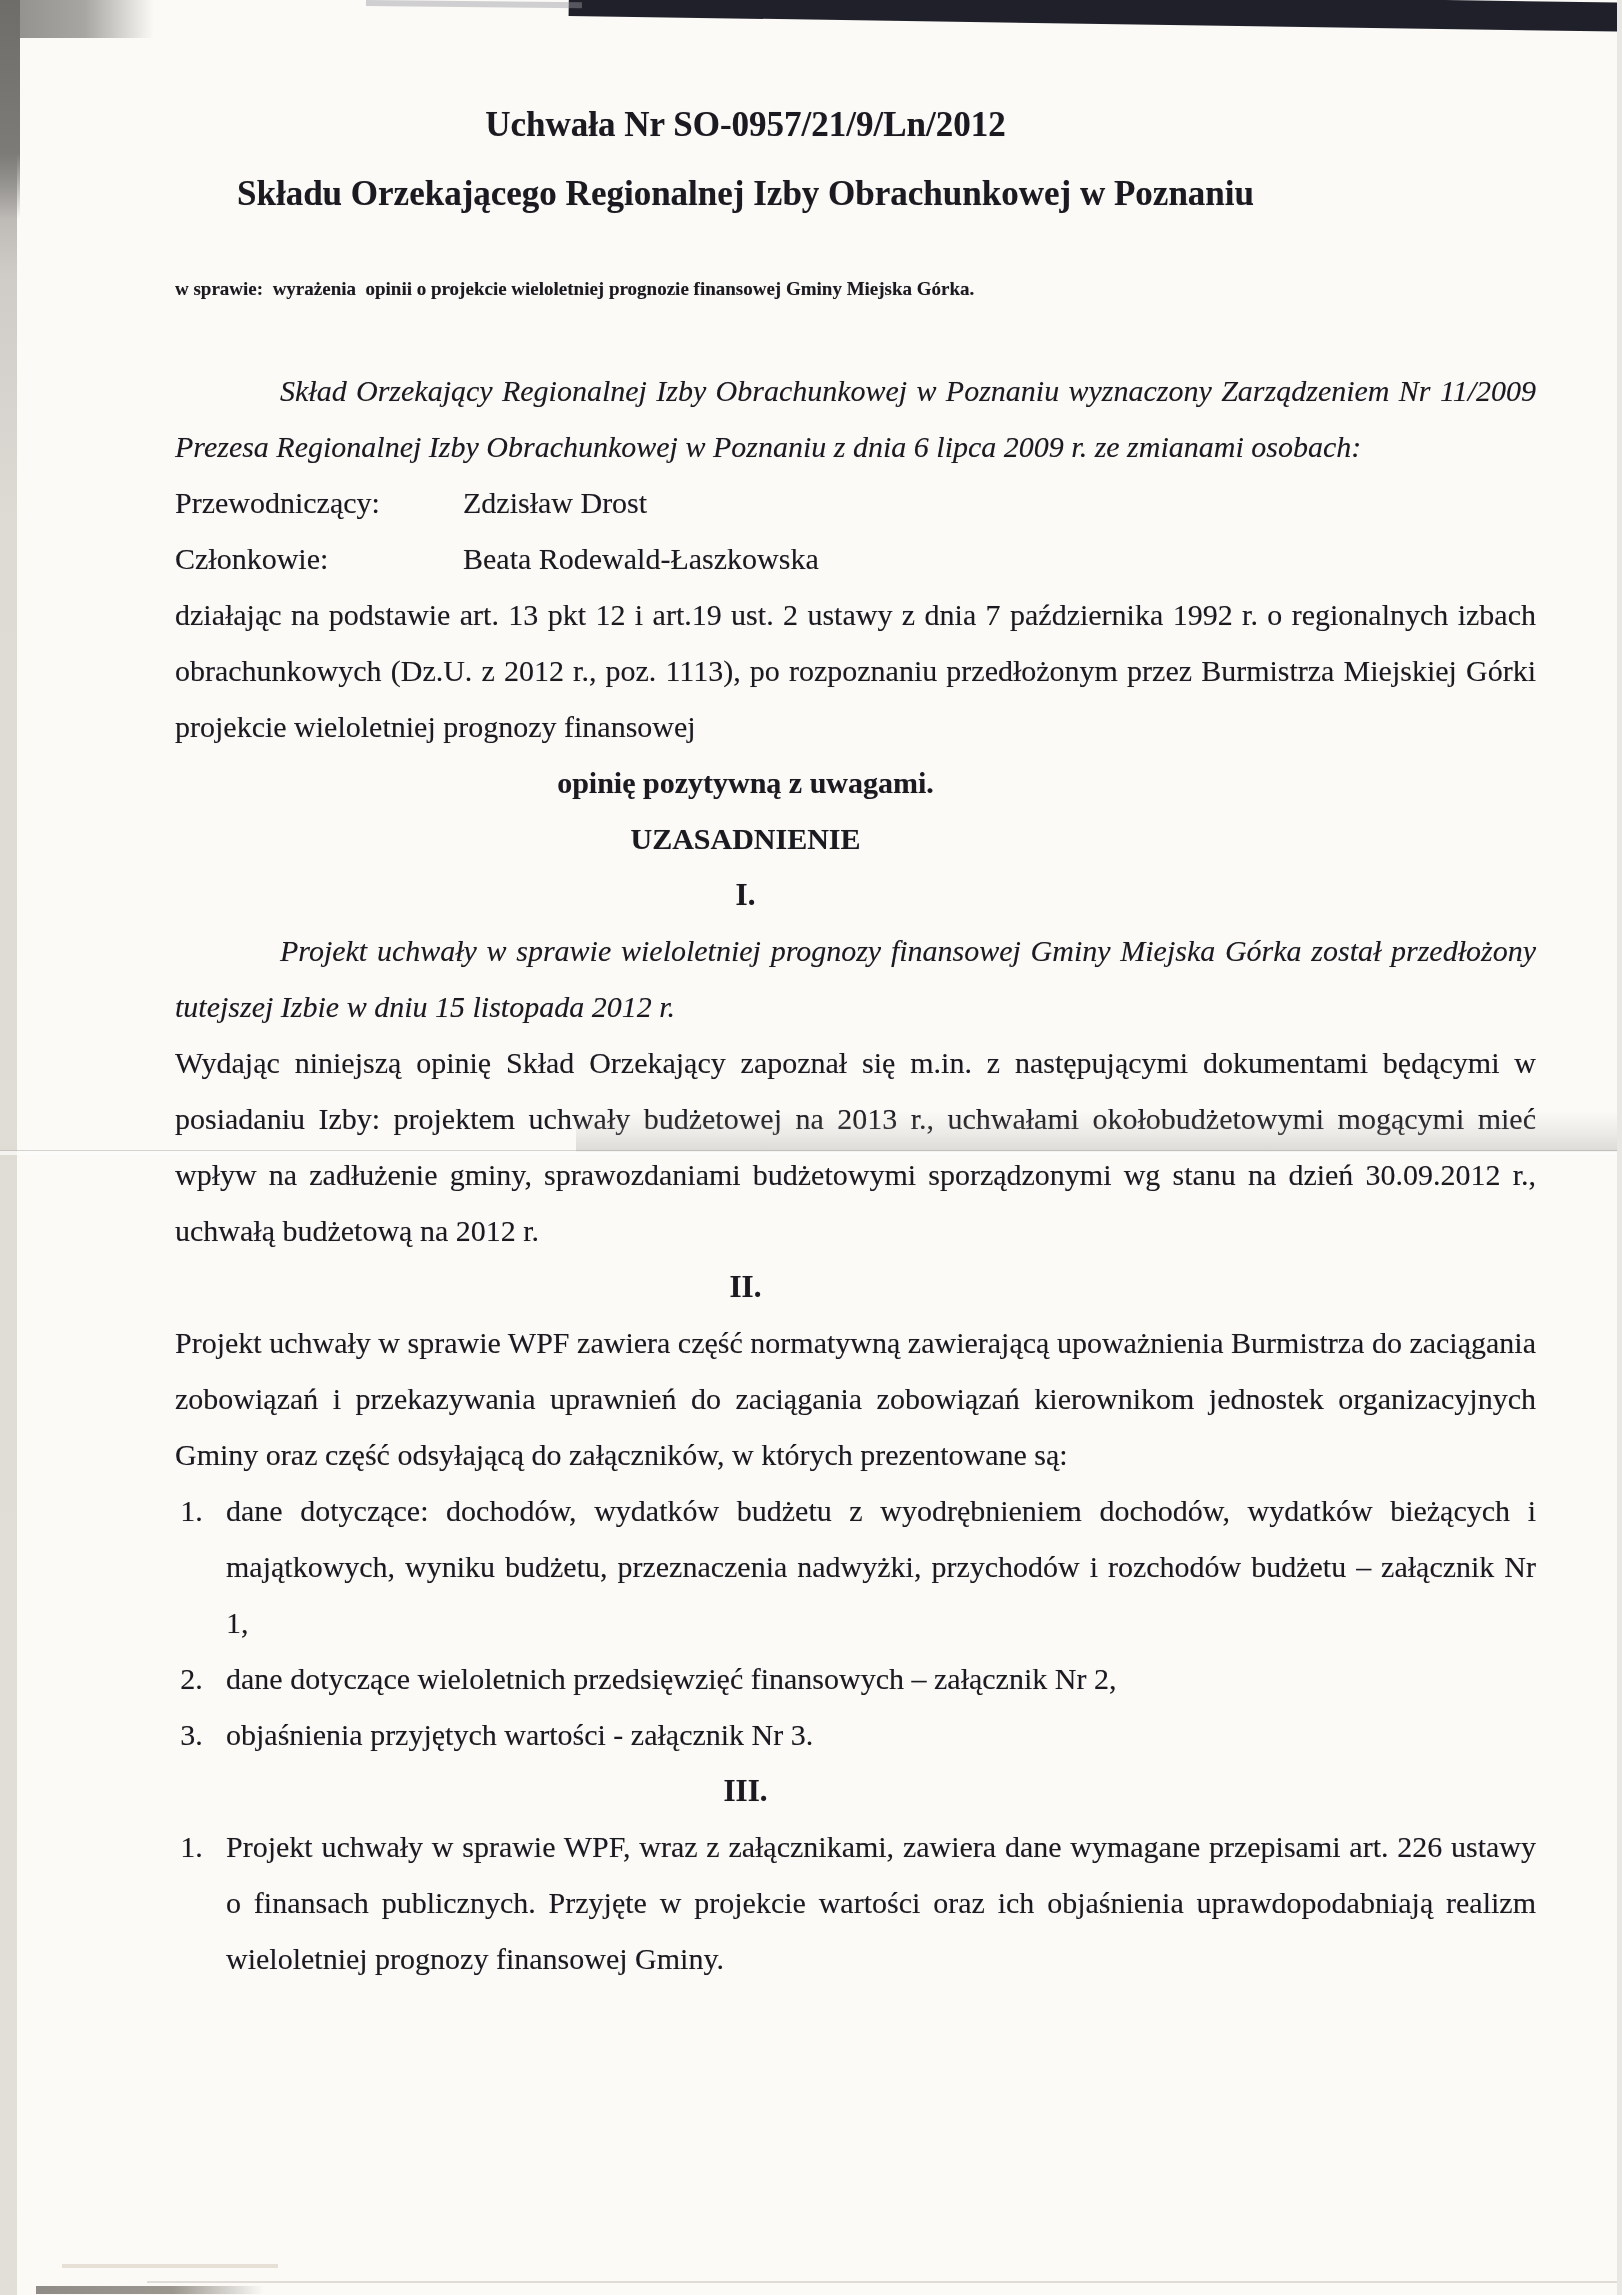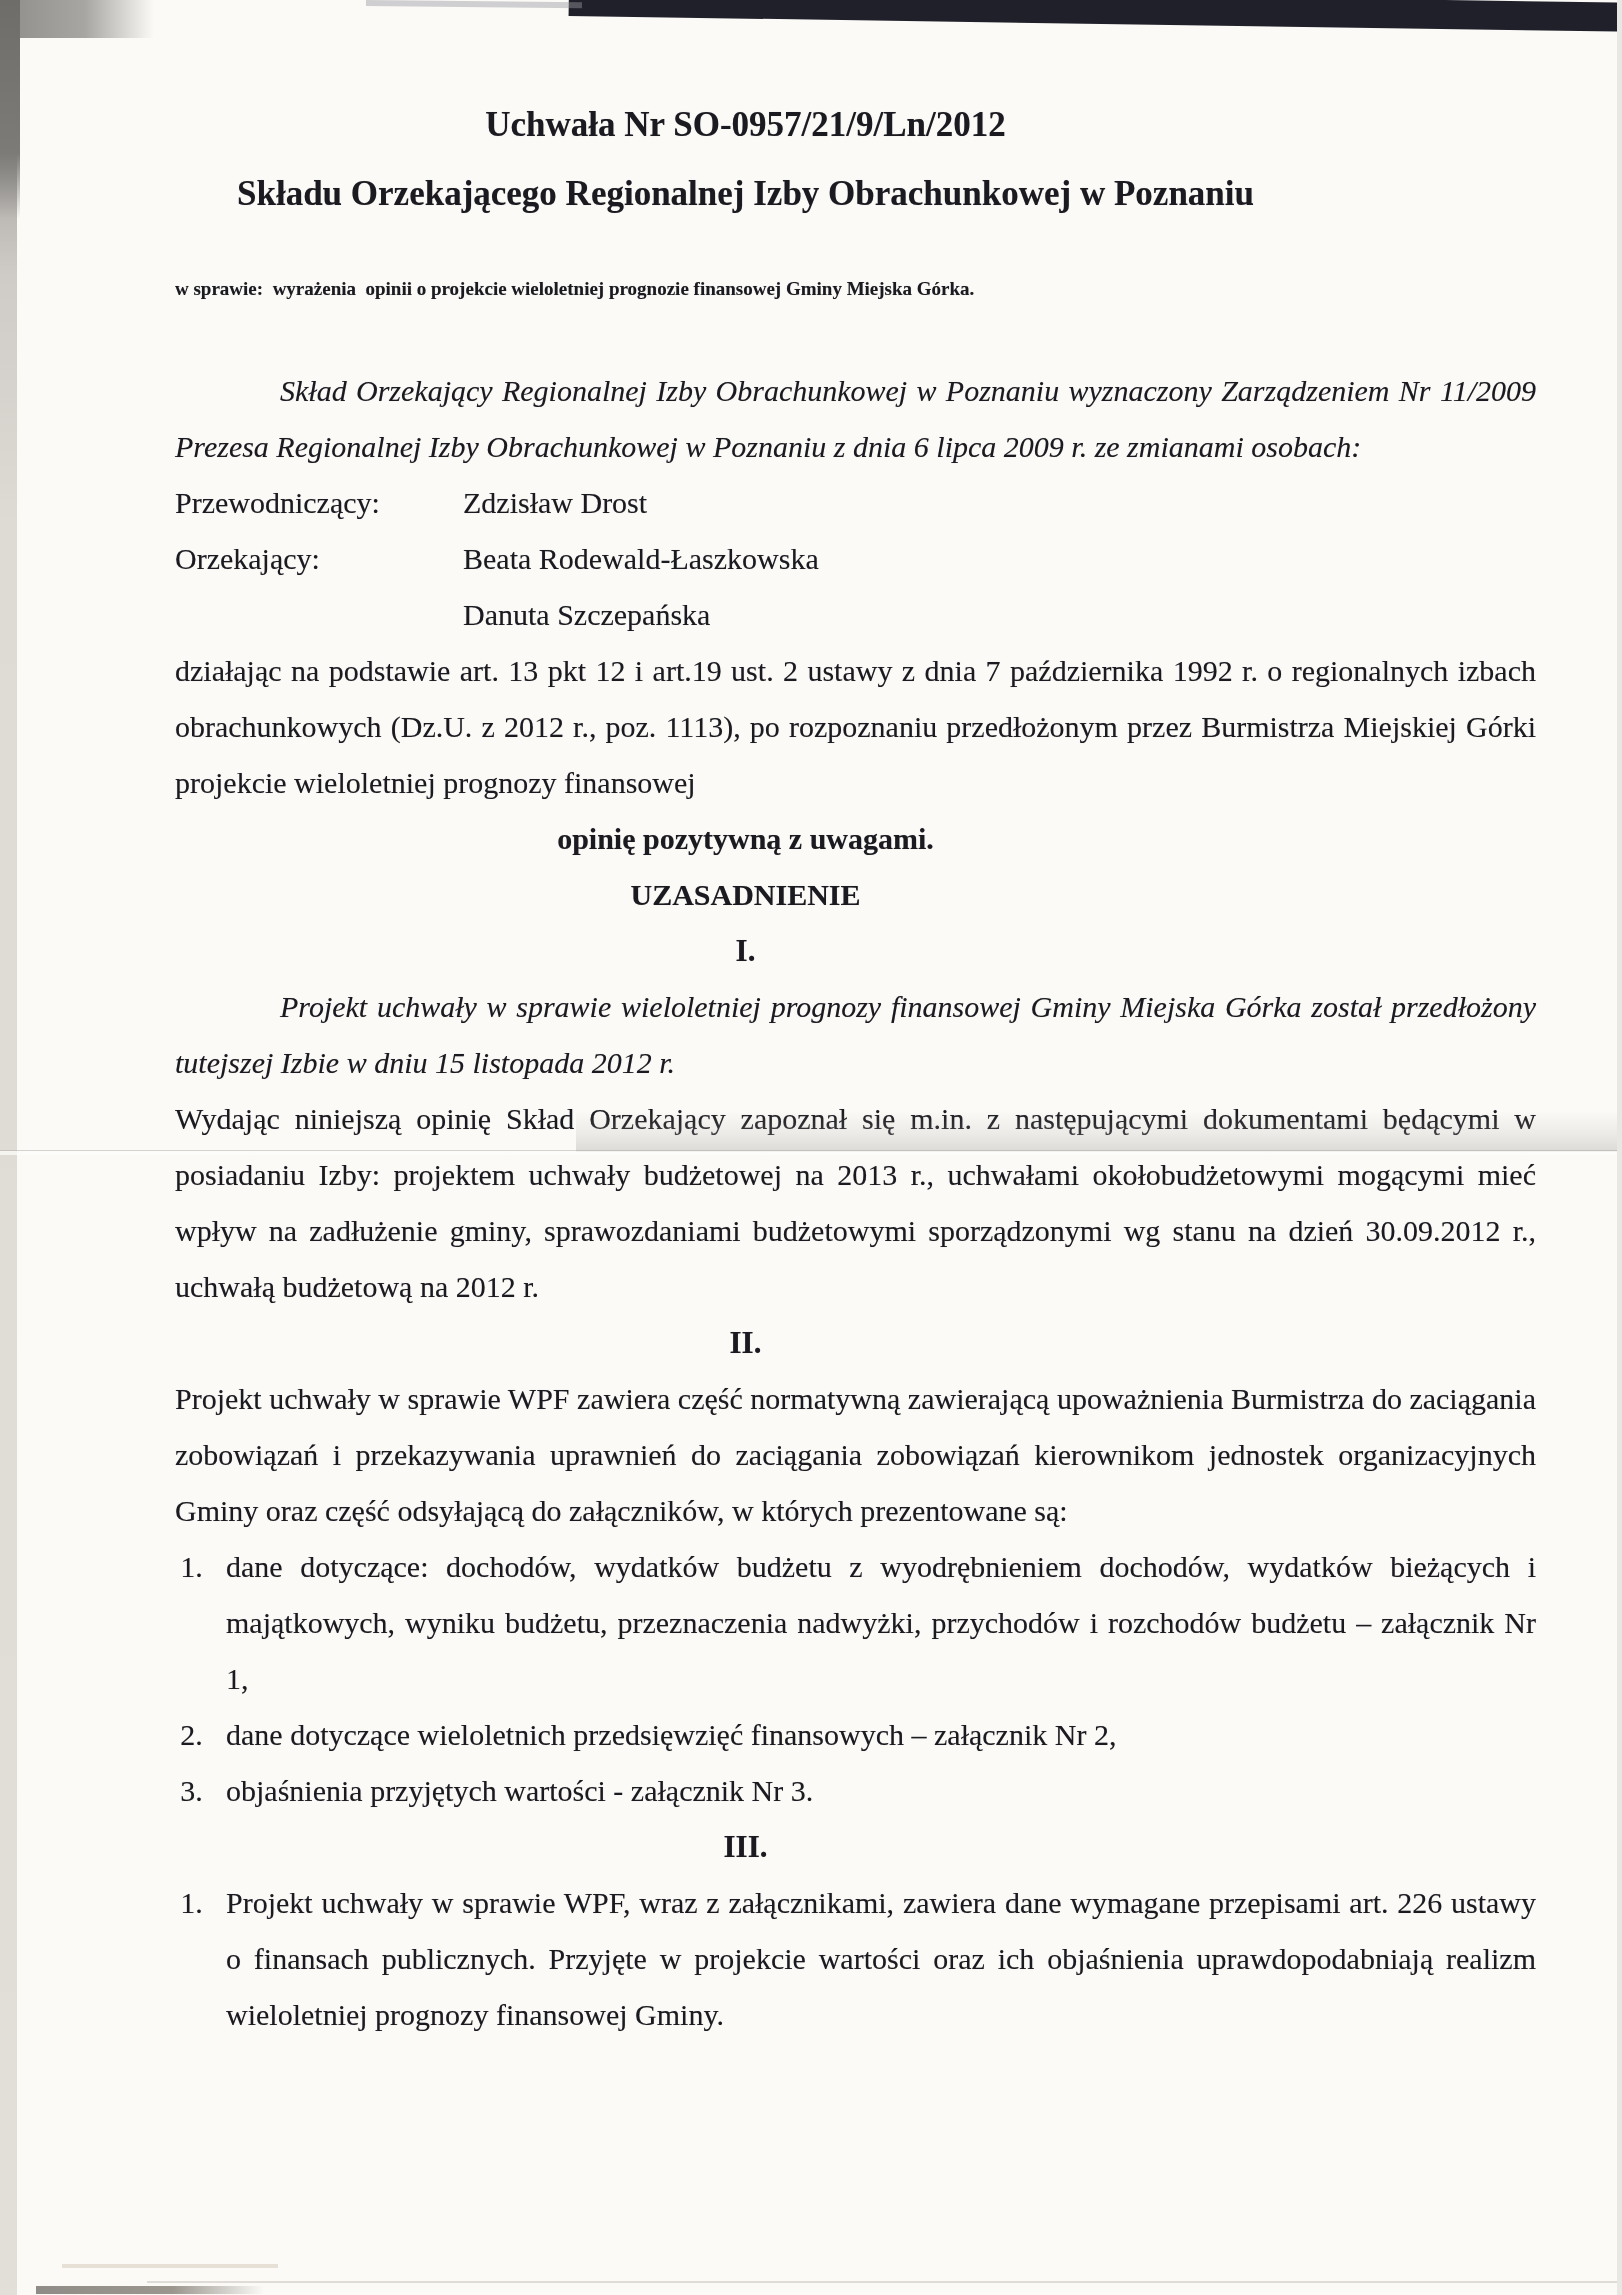--- a/index.html
+++ b/index.html
@@ -135,26 +135,25 @@
     <div class="subject">w sprawie:  wyrażenia  opinii o projekcie wieloletniej prognozie finansowej Gminy Miejska Górka.</div>
 
     <div class="para indent intro">Skład Orzekający Regionalnej Izby Obrachunkowej w Poznaniu wyznaczony Zarządzeniem Nr 11/2009 Prezesa Regionalnej Izby Obrachunkowej w Poznaniu z dnia 6 lipca 2009 r. ze zmianami osobach:</div>
 
     <div>
       <div class="panel-row">
         <div class="panel-role">Przewodniczący:</div>
         <div class="panel-name">Zdzisław Drost</div>
       </div>
       <div class="panel-row">
-        <div class="panel-role">Orzekający:</div>
+        <div class="panel-role">Członkowie:</div>
         <div class="panel-name">Beata Rodewald-Łaszkowska</div>
       </div>
       <div class="panel-row">
         <div class="panel-role"></div>
-        <div class="panel-name">Danuta Szczepańska</div>
       </div>
     </div>
 
     <div class="para">działając na podstawie art. 13 pkt 12 i art.19 ust. 2 ustawy z dnia 7 października 1992 r. o regionalnych izbach obrachunkowych (Dz.U. z 2012 r., poz. 1113), po rozpoznaniu przedłożonym przez Burmistrza Miejskiej Górki projekcie wieloletniej prognozy finansowej</div>
 
     <div class="centered verdict">opinię pozytywną z uwagami.</div>
 
     <div class="centered section-heading">UZASADNIENIE</div>
 
     <div class="centered roman">I.</div>

